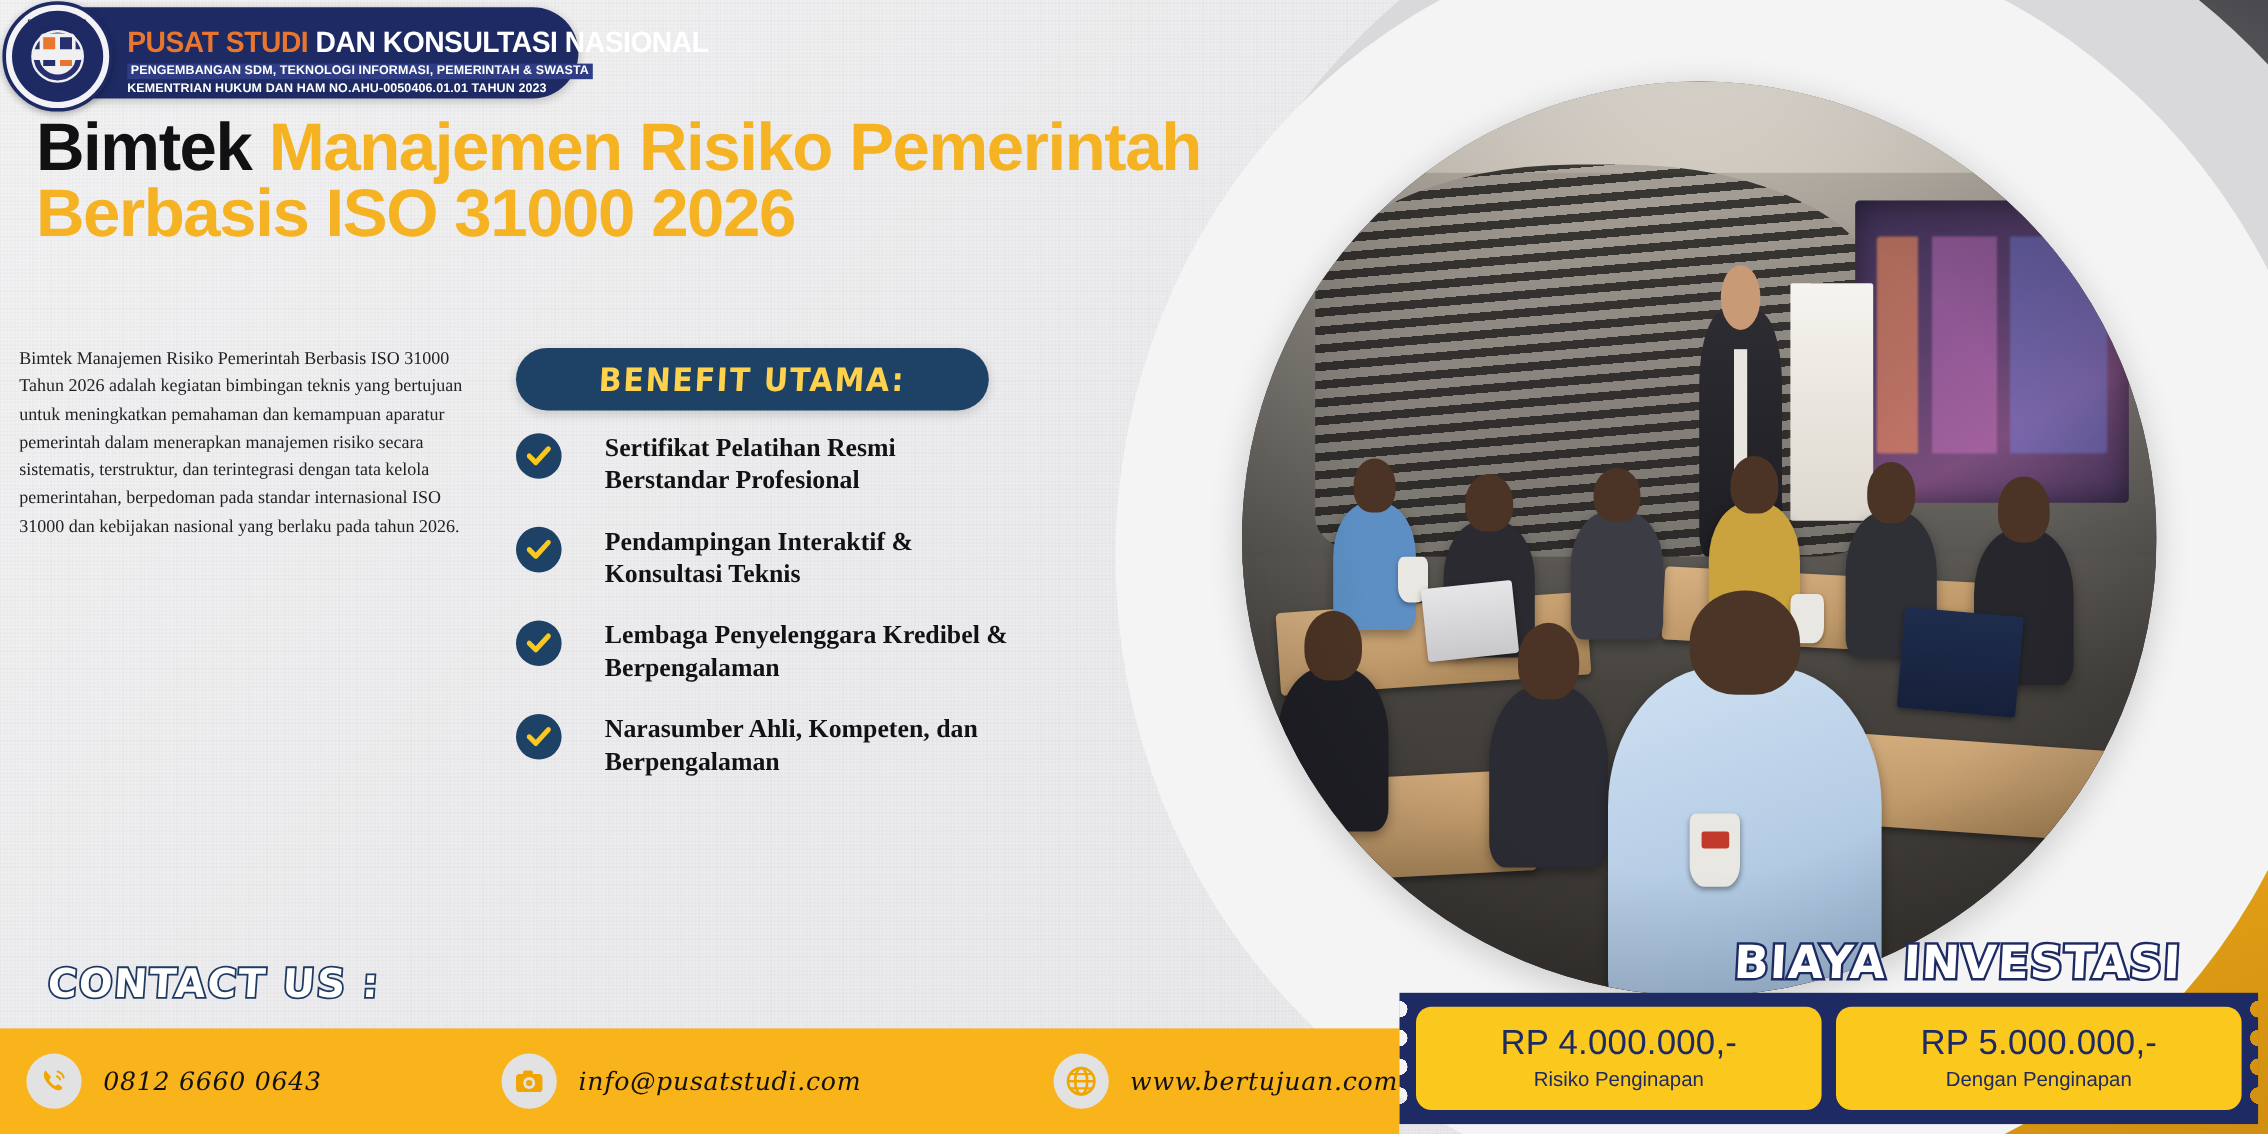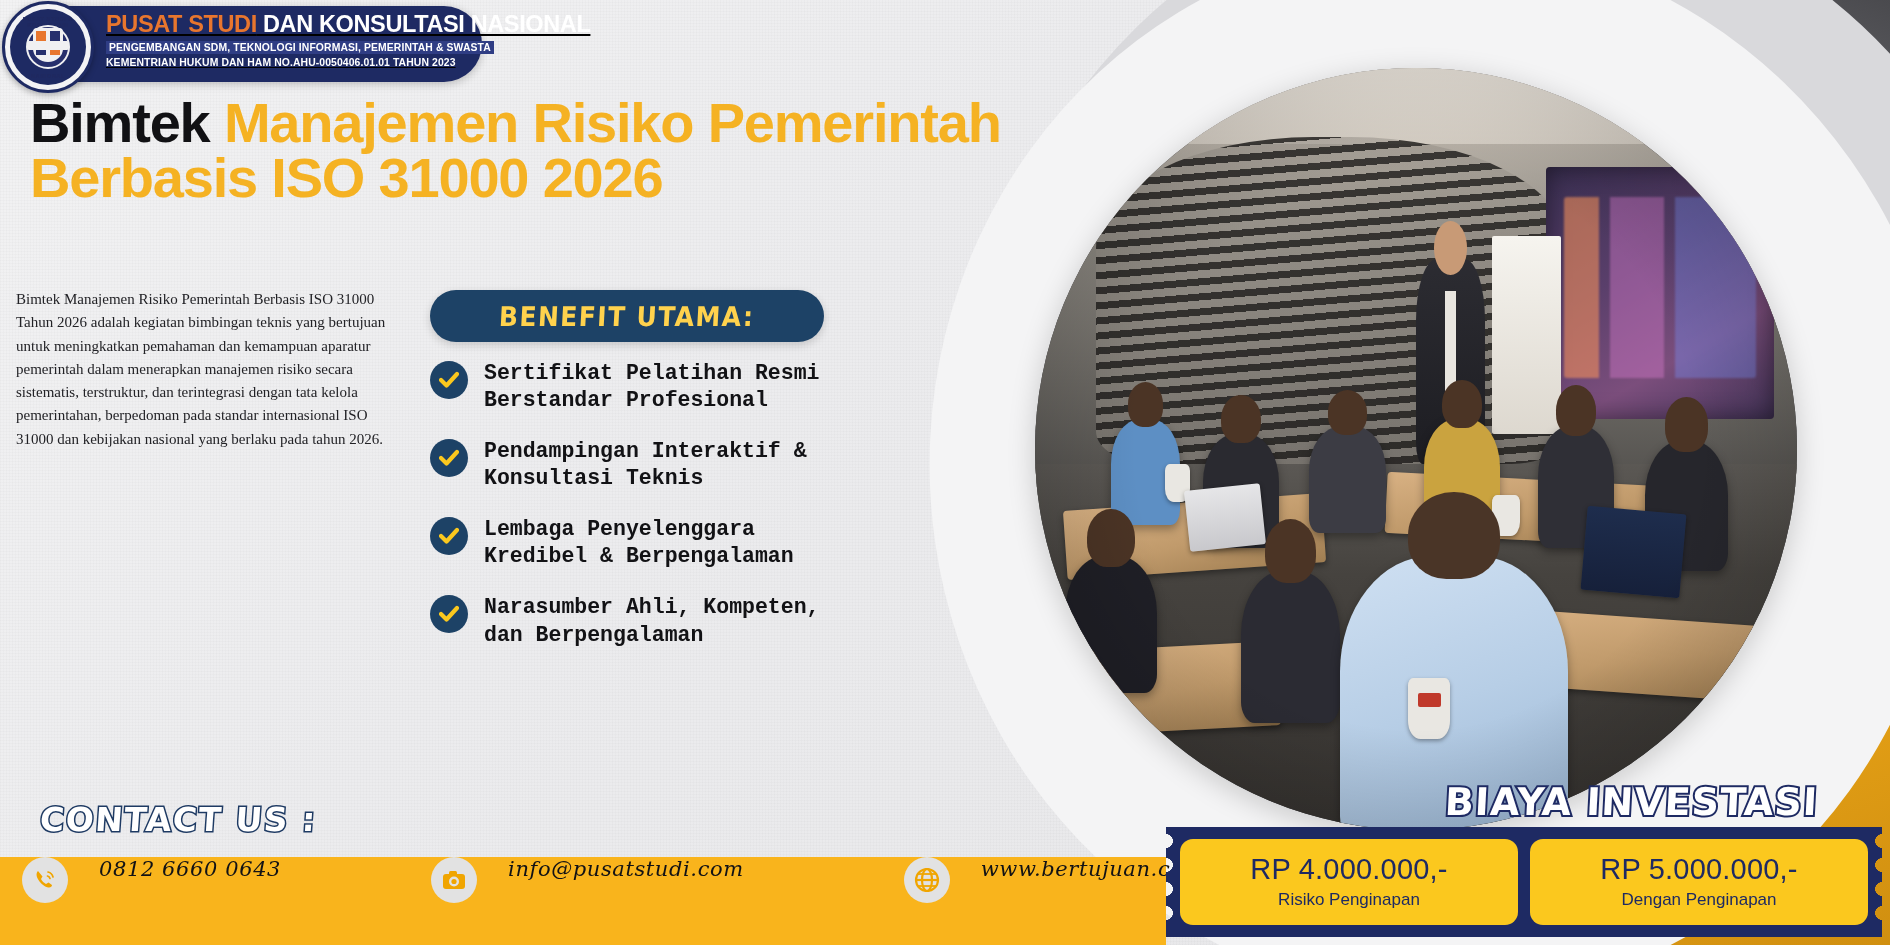--- a/index.html
+++ b/index.html
@@ -230,23 +230,22 @@
     width: 468px;
     height: 76px;
     background: #1e2a63;
     border-radius: 40px;
     z-index: 12;
     box-shadow: 0 2px 8px rgba(0,0,0,0.22);
   }
   .logo-text-wrap {
     position: absolute;
     left: 92px;
-    top: 5px;
+    top: 17px;
     right: 10px;
-    text-decoration: underline;
   }
   .logo-title {
     font-size: 24.5px;
     font-weight: bold;
     letter-spacing: -0.4px;
     line-height: 1.05;
     white-space: nowrap;
     font-family: "Liberation Sans", sans-serif;
     transform: scaleX(0.96);
     transform-origin: left center;
@@ -402,26 +401,27 @@
     width: 38px;
     height: 38px;
     border-radius: 50%;
     background: #1d4266;
     position: relative;
     margin-right: 16px;
     margin-top: 3px;
   }
   .check-circle svg { position: absolute; left: 9px; top: 10px; }
   .benefit-text {
-    font-family: Liberation Mono, monospace;
+    font-family: Liberation Serif, serif;
     font-size: 21.5px;
     line-height: 1.26;
     color: #121215;
     font-weight: 600;
     padding-top: 2px;
+    margin-left: 20px;
   }
 
   
   .contact-title {
     position: absolute;
     left: 40px;
     top: 800px;
     z-index: 13;
     font-family: "DejaVu Sans", sans-serif;
     font-size: 33px;
@@ -438,23 +438,22 @@
     bottom: 0;
     width: 1166px;
     height: 88px;
     background: #f9b41c;
     z-index: 11;
     display: flex;
     align-items: center;
   }
   .contact-entry {
     display: flex;
-    align-items: flex-start;
+    align-items: center;
     height: 100%;
-    gap: 13px;
   }
   .ce-phone { margin-left: 22px; }
   .ce-mail  { margin-left: 150px; }
   .ce-web   { margin-left: 160px; }
   .ci-circle {
     width: 46px; height: 46px;
     border-radius: 50%;
     background: #e2e2e2;
     display: flex;
     align-items: center;

